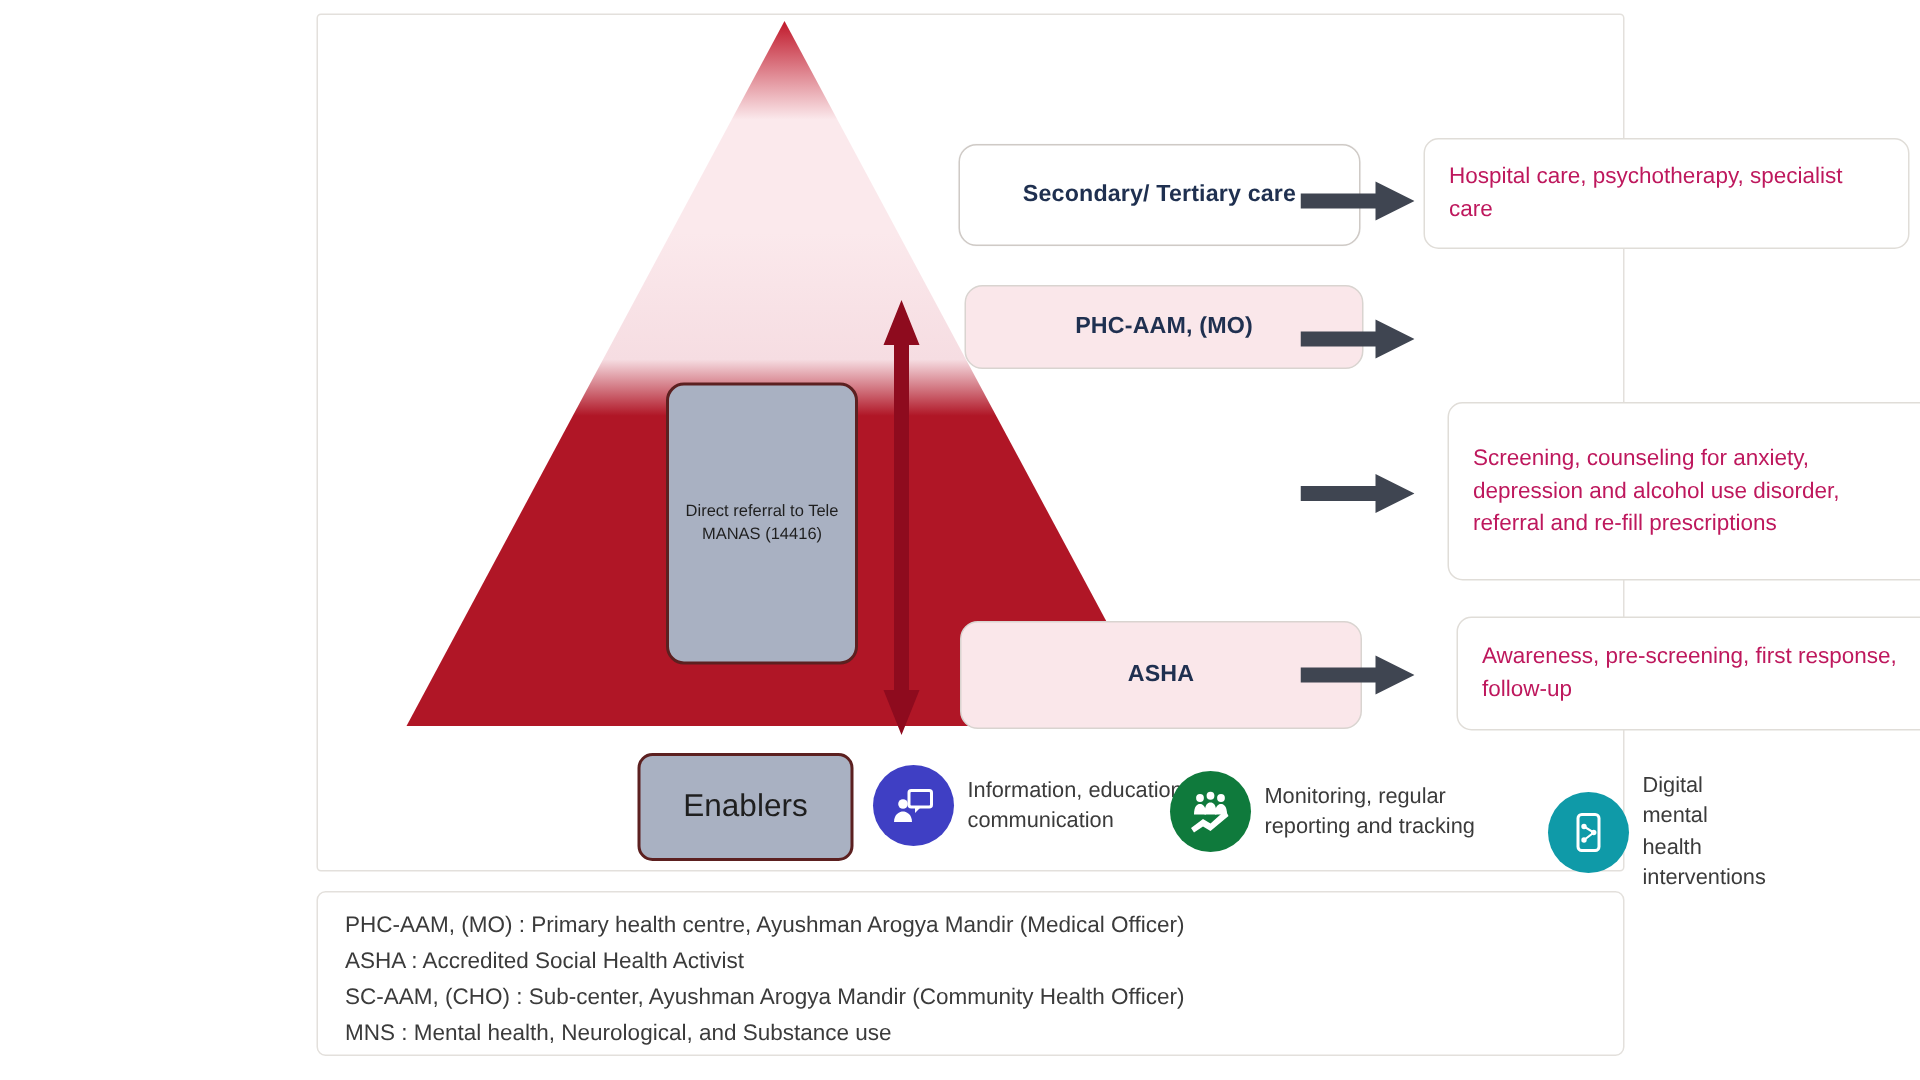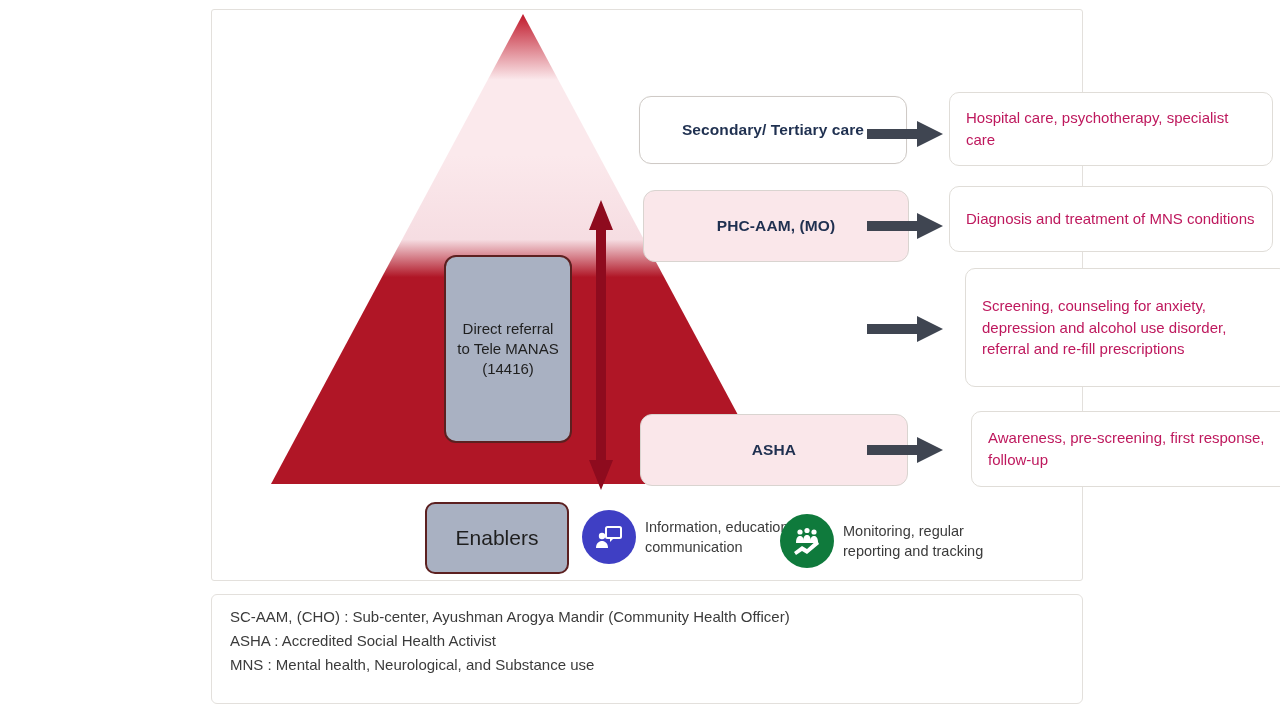--- a/index.html
+++ b/index.html
@@ -55,21 +55,21 @@
     text-align: center;
     padding: 0 14px;
   }
   #level-secondary {
     left: 427px; top: 86px; width: 268px; height: 68px;
     background: #ffffff;
     border: 1px solid #cfcac6;
     box-shadow: 0 0 0 0.5px rgba(0,0,0,0.02);
   }
   #level-phc {
-    left: 431px; top: 180px; width: 266px; height: 72px;
+    left: 431px; top: 180px; width: 266px; height: 56px;
     background: #fae7ea;
     border: 1px solid #d9d4d0;
   }
   #level-sc {
     left: 428px; top: 283px; width: 268px; height: 72px;
     background: #fae7ea;
     border: 1px solid #b9d7db;
   }
   #level-asha {
     left: 428px; top: 404px; width: 268px; height: 72px;
@@ -111,21 +111,21 @@
     width: 128px;
     height: 188px;
     background: #a9b1c2;
     border: 2px solid #5c2020;
     border-radius: 12px;
     box-sizing: border-box;
     display: flex;
     align-items: center;
     justify-content: center;
     text-align: center;
-    font-size: 15px;
+    font-size: 11px;
     line-height: 1.35;
     color: #1f1f1f;
     padding: 6px 10px;
   }
 
   
   #vert-arrow {
     position: absolute;
     left: 370px;
     top: 190px;
@@ -235,23 +235,20 @@
   <svg class="grey-arrow" style="left:655px; top:305px;" viewBox="0 0 76 28">
     <path d="M0 9 H50 V1 L76 14 L50 27 V19 H0 Z" fill="#3f4551"></path>
   </svg>
   <svg class="grey-arrow" style="left:655px; top:426px;" viewBox="0 0 76 28">
     <path d="M0 9 H50 V1 L76 14 L50 27 V19 H0 Z" fill="#3f4551"></path>
   </svg>
 
   <div class="desc-box" id="desc-secondary">
     <span>Hospital care, psychotherapy, specialist care</span>
   </div>
-  <div class="desc-box" id="desc-phc">
-    <span>Diagnosis and treatment of MNS conditions</span>
-  </div>
   <div class="desc-box" id="desc-sc">
     <span>Screening, counseling for anxiety, depression and alcohol use disorder, referral and re-fill prescriptions</span>
   </div>
   <div class="desc-box" id="desc-asha">
     <span>Awareness, pre-screening, first response, follow-up</span>
   </div>
 
   <svg id="vert-arrow" viewBox="0 0 38 290">
     <path d="M19 0 L31 30 H24 V260 H31 L19 290 L7 260 H14 V30 H7 Z" fill="#8e0b1e"></path>
   </svg>
@@ -284,20 +281,33 @@
         <circle cx="24" cy="8" r="2.6" fill="#ffffff"></circle>
         <path d="M6 19 C6 13.5 8 12 10 12 C12 12 14 13.5 14 19 Z" fill="#ffffff"></path>
         <path d="M13 19 C13 12.5 15 11 17 11 C19 11 21 12.5 21 19 Z" fill="#ffffff"></path>
         <path d="M20 19 C20 13.5 22 12 24 12 C26 12 28 13.5 28 19 Z" fill="#ffffff"></path>
         <path d="M4 28 L12 22 L17 25 L27 16 L29 20 L17 30 L12 27 L6 31 Z" fill="#ffffff"></path>
       </svg>
     </div>
     <div class="enabler-text">Monitoring, regular reporting and tracking</div>
   </div>
 
+  <div class="enabler" id="enabler-2">
+    <div class="enabler-icon" style="background:#0f9aa8;">
+      <svg width="32" height="32" viewBox="0 0 32 32" aria-hidden="true">
+        <rect x="9" y="4" width="14" height="24" rx="2.5" fill="none" stroke="#ffffff" stroke-width="2"></rect>
+        <circle cx="13" cy="12" r="1.8" fill="#ffffff"></circle>
+        <circle cx="19.5" cy="16" r="1.8" fill="#ffffff"></circle>
+        <circle cx="13" cy="21" r="1.8" fill="#ffffff"></circle>
+        <path d="M13 12 L19.5 16 L13 21" fill="none" stroke="#ffffff" stroke-width="1.4"></path>
+      </svg>
+    </div>
+    <div class="enabler-text">Digital mental health interventions</div>
+  </div>
 
 </div>
 
 <div id="footnote-panel">
+  <div class="footnote-line">PHC-AAM, (MO) : Primary health centre, Ayushman Arogya Mandir (Medical Officer)</div>
+  <div class="footnote-line">ASHA : Accredited Social Health Activist</div>
   <div class="footnote-line">SC-AAM, (CHO) : Sub-center, Ayushman Arogya Mandir (Community Health Officer)</div>
-  <div class="footnote-line">ASHA : Accredited Social Health Activist</div>
   <div class="footnote-line">MNS : Mental health, Neurological, and Substance use</div>
 </div>
 
 </body></html>

